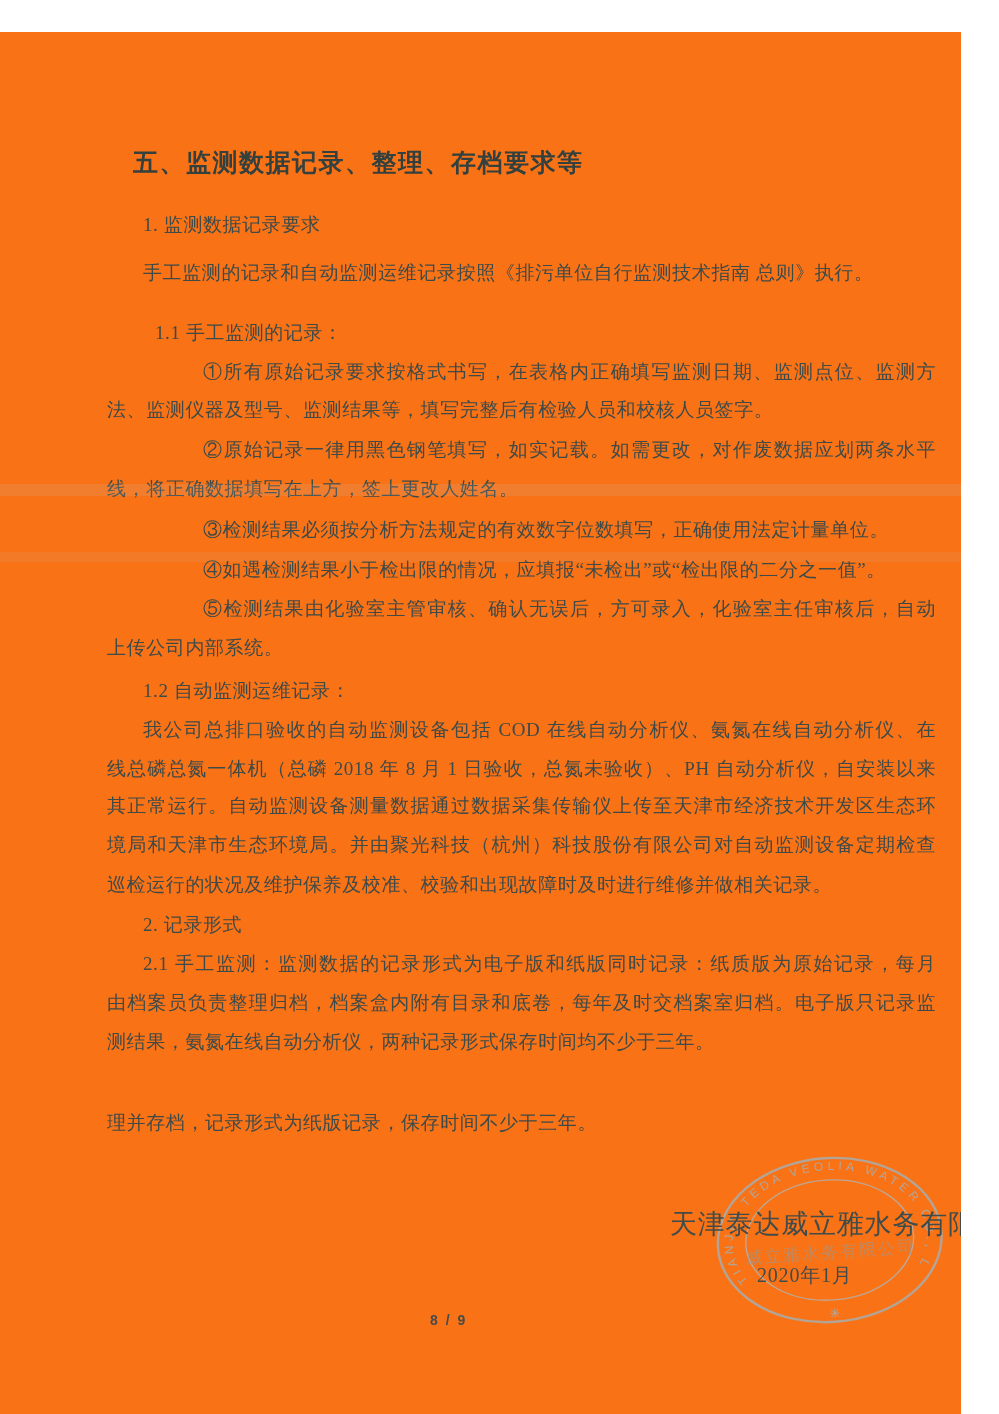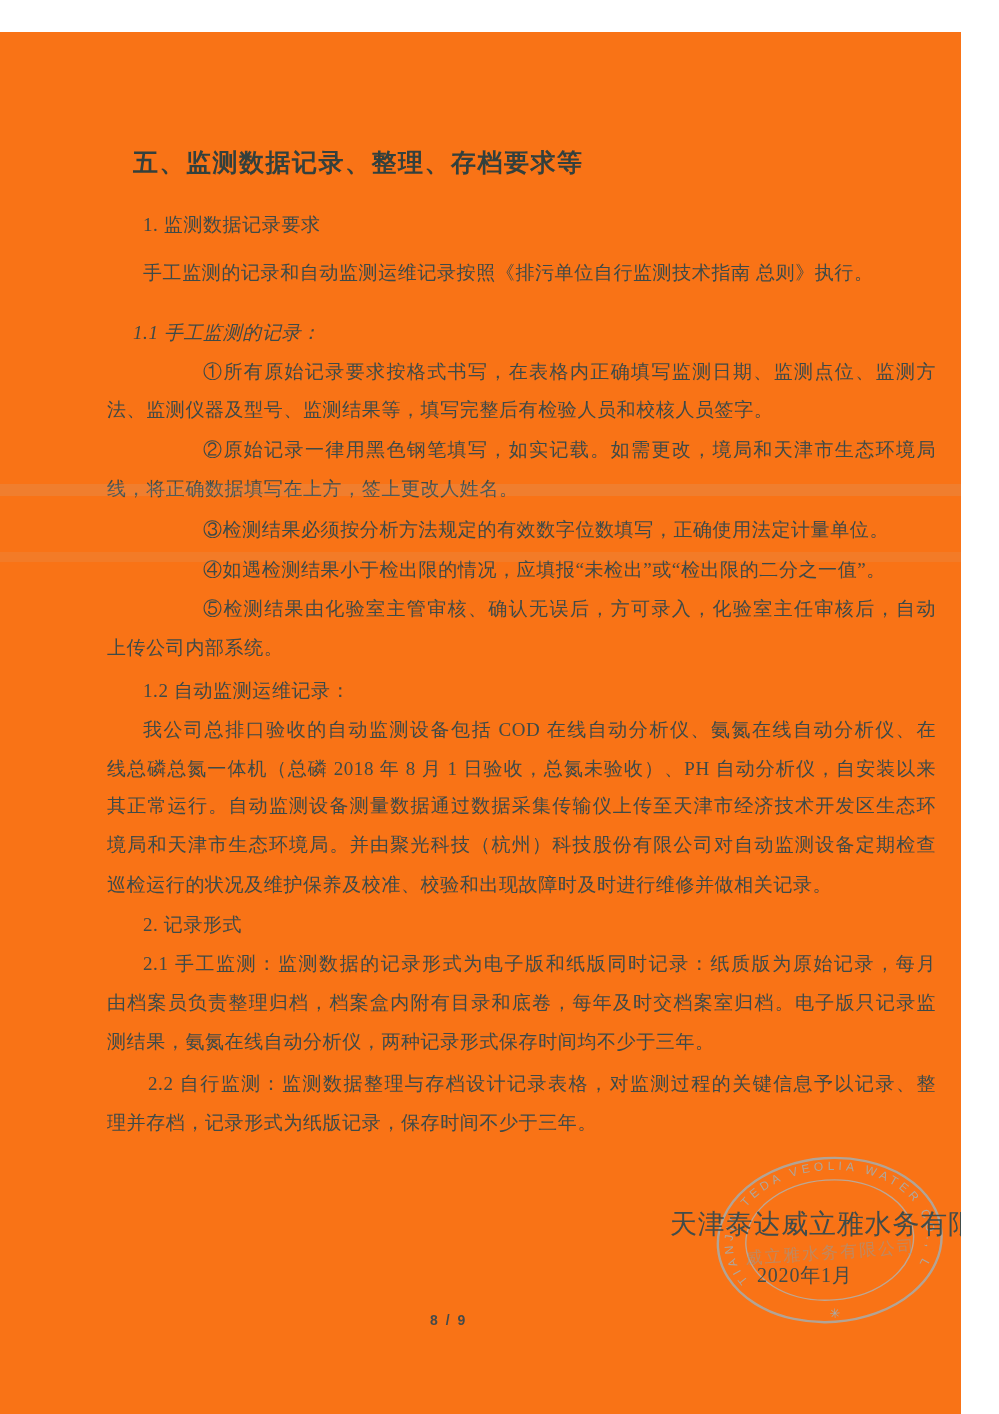--- a/index.html
+++ b/index.html
@@ -115,26 +115,26 @@
 </style>
 </head>
 <body>
 
 <div class="page">
 
   <div class="doc-title">五、监测数据记录、整理、存档要求等</div>
 
   <div class="line" style="left:143px; top:181px;">1. 监测数据记录要求</div>
   <div class="line" style="left:143px; top:229px;">手工监测的记录和自动监测运维记录按照《排污单位自行监测技术指南  总则》执行。</div>
-  <div class="line" style="left:133px; top:289px;font-style:italic;">1.1 手工监测的记录：</div>
+  <div class="line" style="left:155px; top:289px;">1.1 手工监测的记录：</div>
 
   <div class="line just" style="left:203px; top:328px; width:733px;">①所有原始记录要求按格式书写，在表格内正确填写监测日期、监测点位、监测方</div>
   <div class="line" style="left:107px; top:366px;">法、监测仪器及型号、监测结果等，填写完整后有检验人员和校核人员签字。</div>
 
-  <div class="line just" style="left:203px; top:406px; width:733px;">②原始记录一律用黑色钢笔填写，如实记载。如需更改，境局和天津市生态环境局</div>
+  <div class="line just" style="left:203px; top:406px; width:733px;">②原始记录一律用黑色钢笔填写，如实记载。如需更改，对作废数据应划两条水平</div>
   <div class="line" style="left:107px; top:445px;">线，将正确数据填写在上方，签上更改人姓名。</div>
 
   <div class="line" style="left:203px; top:526px;">④如遇检测结果小于检出限的情况，应填报“未检出”或“检出限的二分之一值”。</div>
   <div class="line" style="left:203px; top:486px;">③检测结果必须按分析方法规定的有效数字位数填写，正确使用法定计量单位。</div>
 
   <div class="line just" style="left:203px; top:565px; width:733px;">⑤检测结果由化验室主管审核、确认无误后，方可录入，化验室主任审核后，自动</div>
   <div class="line" style="left:107px; top:604px;text-align:center;">上传公司内部系统。</div>
 
   <div class="line" style="left:143px; top:647px;">1.2 自动监测运维记录：</div>
 
@@ -143,21 +143,20 @@
   <div class="line just" style="left:107px; top:762px; width:829px;">其正常运行。自动监测设备测量数据通过数据采集传输仪上传至天津市经济技术开发区生态环</div>
   <div class="line just" style="left:107px; top:801px; width:829px;">境局和天津市生态环境局。并由聚光科技（杭州）科技股份有限公司对自动监测设备定期检查</div>
   <div class="line" style="left:107px; top:841px;">巡检运行的状况及维护保养及校准、校验和出现故障时及时进行维修并做相关记录。</div>
 
   <div class="line" style="left:143px; top:881px;">2. 记录形式</div>
 
   <div class="line just" style="left:143px; top:920px; width:793px;">2.1 手工监测：监测数据的记录形式为电子版和纸版同时记录：纸质版为原始记录，每月</div>
   <div class="line just" style="left:107px; top:959px; width:829px;">由档案员负责整理归档，档案盒内附有目录和底卷，每年及时交档案室归档。电子版只记录监</div>
   <div class="line" style="left:107px; top:998px;">测结果，氨氮在线自动分析仪，两种记录形式保存时间均不少于三年。</div>
 
-  <div class="line just" style="left:148px; top:1040px; width:788px;">2.2 自行监测：监测数据整理与存档设计记录表格，对监测过程的关键信息予以记录、整</div>
   <div class="line" style="left:107px; top:1079px;">理并存档，记录形式为纸版记录，保存时间不少于三年。</div>
 
   <div class="scan-band band-a"></div>
   <div class="scan-band band-b"></div>
   <div class="footer-line"></div>
   <div class="footer-line2"></div>
   <div class="footer-smudge"></div>
 
   <svg class="seal" viewBox="0 0 244 188" xmlns="http://www.w3.org/2000/svg">
     <ellipse cx="122" cy="90" rx="112" ry="82" fill="none" stroke="#a6adad" stroke-width="2.4" opacity="0.85"></ellipse>

